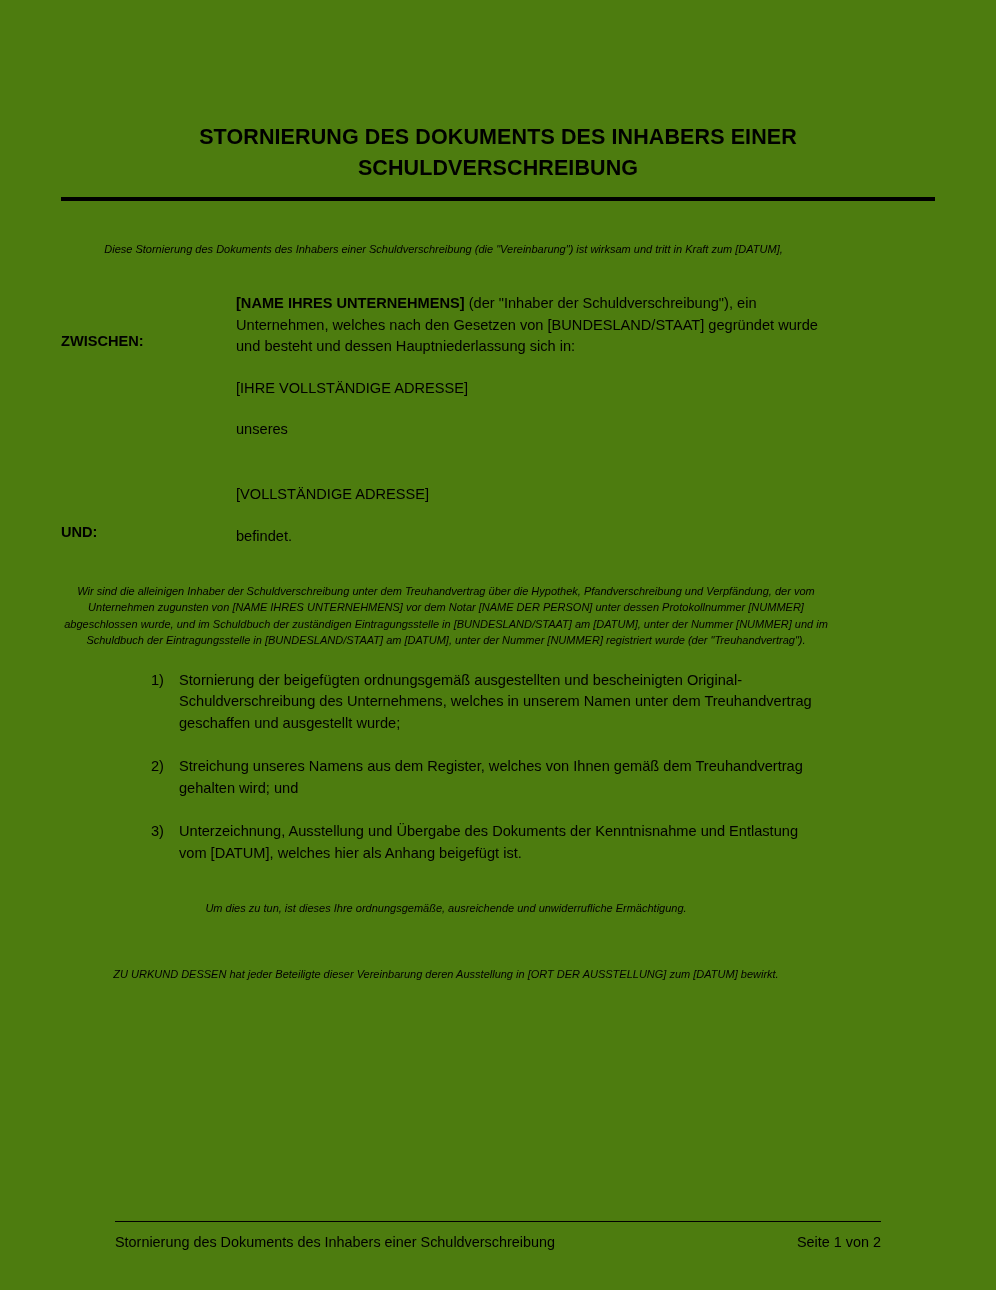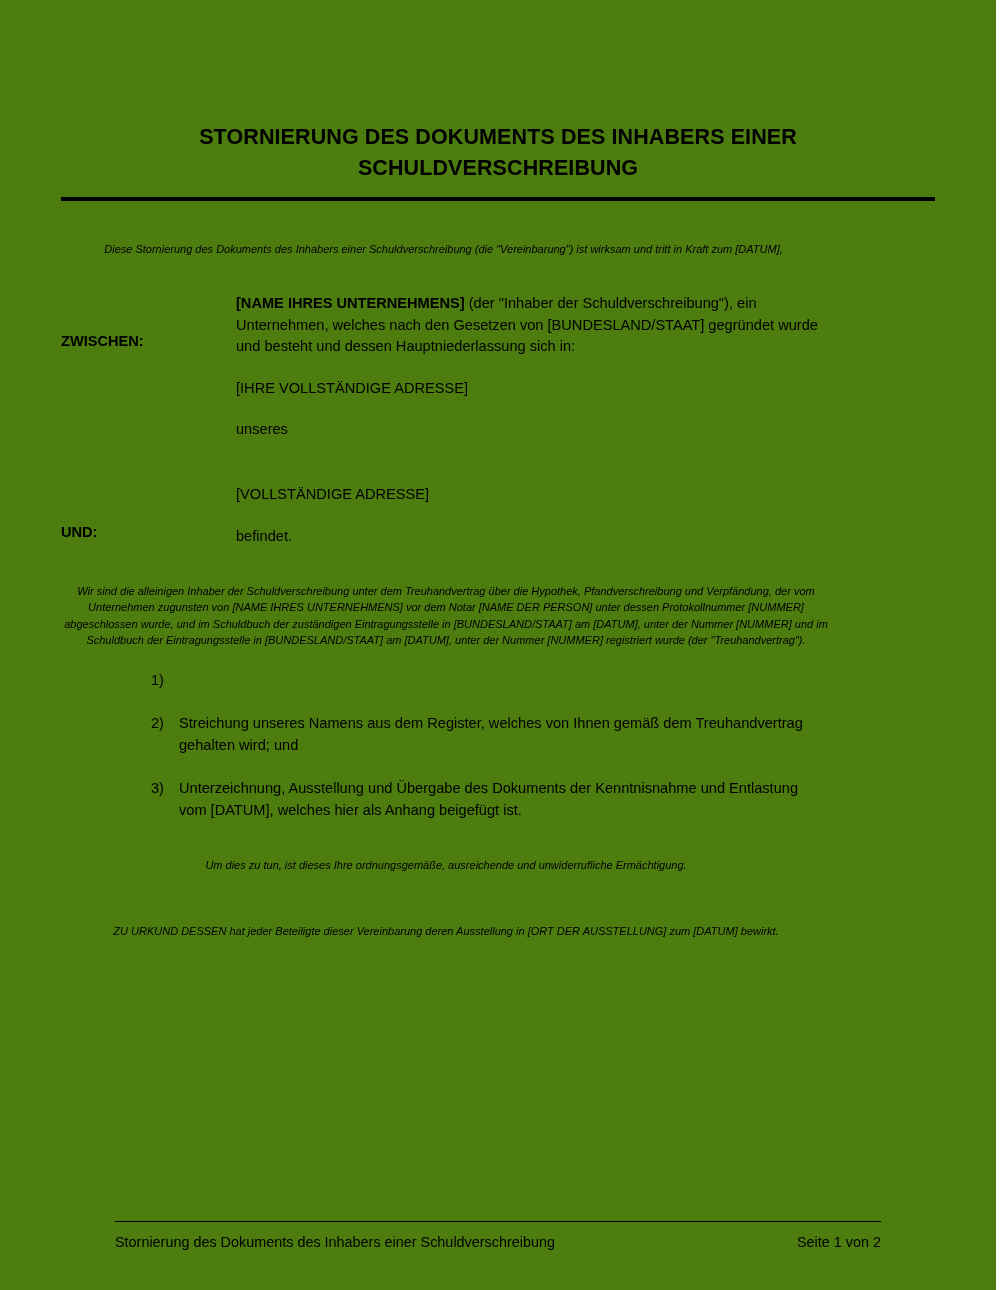--- a/index.html
+++ b/index.html
@@ -181,20 +181,21 @@
       <p>befindet.</p>
     </div>
   </div>
 
   <p class="body-text para">Wir sind die alleinigen Inhaber der Schuldverschreibung unter dem Treuhandvertrag über die Hypothek, Pfandverschreibung und Verpfändung, der vom Unternehmen zugunsten von [NAME IHRES UNTERNEHMENS] vor dem Notar [NAME DER PERSON] unter dessen Protokollnummer [NUMMER] abgeschlossen wurde, und im Schuldbuch der zuständigen Eintragungsstelle in [BUNDESLAND/STAAT] am [DATUM], unter der Nummer [NUMMER] und im Schuldbuch der Eintragungsstelle in [BUNDESLAND/STAAT] am [DATUM], unter der Nummer [NUMMER] registriert wurde (der "Treuhandvertrag").</p>
 
 
   <ol class="num-list">
     <li>
       <span class="num-marker">1)</span>
+      <span class="num-text">Stornierung der beigefügten ordnungsgemäß ausgestellten und bescheinigten Original-Schuldverschreibung des Unternehmens, welches in unserem Namen unter dem Treuhandvertrag geschaffen und ausgestellt wurde;</span>
     </li>
     <li>
       <span class="num-marker">2)</span>
       <span class="num-text">Streichung unseres Namens aus dem Register, welches von Ihnen gemäß dem Treuhandvertrag gehalten wird; und</span>
     </li>
     <li>
       <span class="num-marker">3)</span>
       <span class="num-text">Unterzeichnung, Ausstellung und Übergabe des Dokuments der Kenntnisnahme und Entlastung vom [DATUM], welches hier als Anhang beigefügt ist.</span>
     </li>
   </ol>

